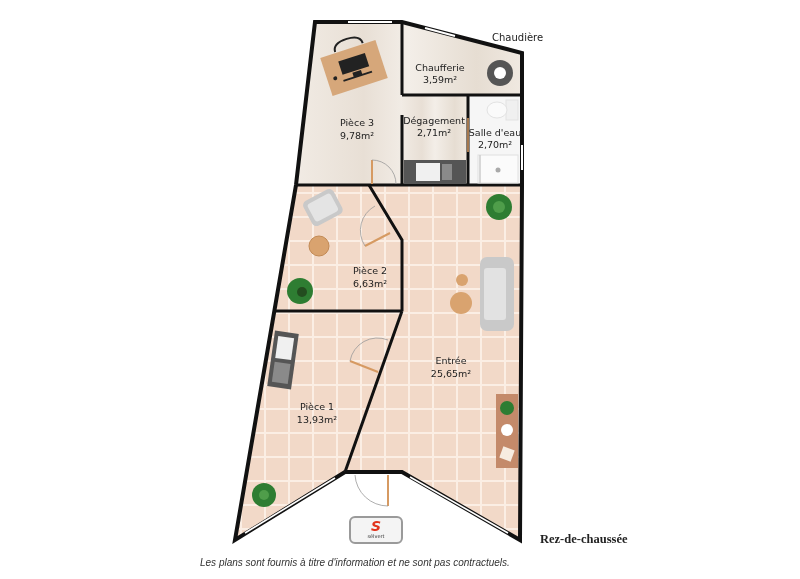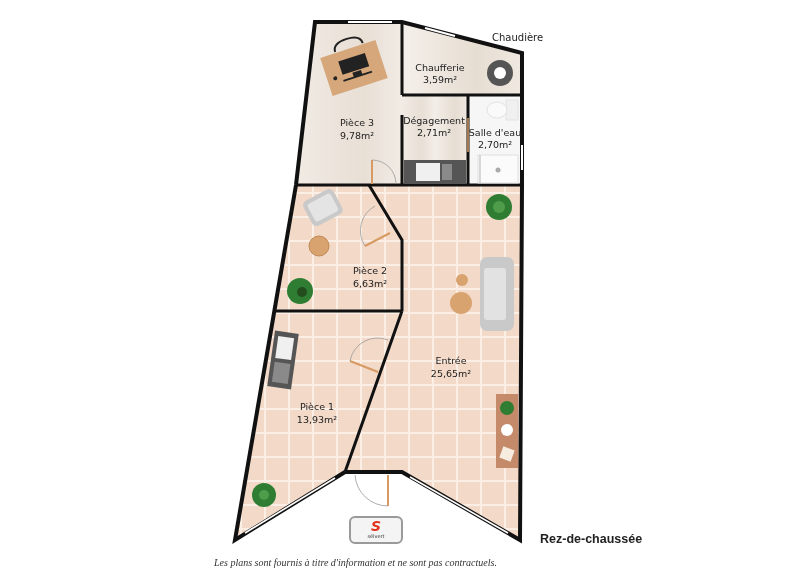--- a/index.html
+++ b/index.html
@@ -1,21 +1,21 @@
 <!DOCTYPE html>
 <html><head>
   <meta charset="utf-8">
   <style>
     html, body { margin: 0; padding: 0; background: #ffffff; }
     body { width: 800px; height: 579px; position: relative; overflow: hidden; font-family: "DejaVu Sans", sans-serif; }
     #plan { position: absolute; left: 0; top: 0; width: 800px; height: 579px; }
     .room-label { font-family: "DejaVu Sans", sans-serif; font-size: 9.5px; fill: #222; text-anchor: middle; }
     .ext-label { font-family: "DejaVu Sans", sans-serif; font-size: 10px; fill: #222; }
-    .floor-title { position: absolute; left: 540px; top: 532px; font-family: Liberation Sans, sans-serif; font-size: 12.5px; font-weight: bold; color: #222; }
-    .disclaimer { position: absolute; left: 214px; top: 557px; font-family: Liberation Serif, serif; font-size: 10px; font-style: italic; color: #333; }
+    .floor-title { position: absolute; left: 540px; top: 532px; font-family: Liberation Serif, serif; font-size: 12.5px; font-weight: bold; color: #222; }
+    .disclaimer { position: absolute; left: 200px; top: 557px; font-family: Liberation Sans, sans-serif; font-size: 10px; font-style: italic; color: #333; }
     .logo { position: absolute; left: 349px; top: 516px; width: 54px; height: 28px; border: 2px solid #9a9a9a; border-radius: 6px; background: #f4f4f4; box-sizing: border-box; text-align: center; }
     .logo-mark { display: block; color: #e2341d; font-weight: bold; font-size: 14px; line-height: 14px; font-style: italic; margin-top: 1px; }
     .logo-text { display: block; font-size: 5px; color: #333; line-height: 6px; }
   </style>
 </head>
 <body>
 
 <svg id="plan" viewBox="0 0 800 579" xmlns="http://www.w3.org/2000/svg">
   <defs>
     <pattern id="tiles" width="24" height="24" patternUnits="userSpaceOnUse">

